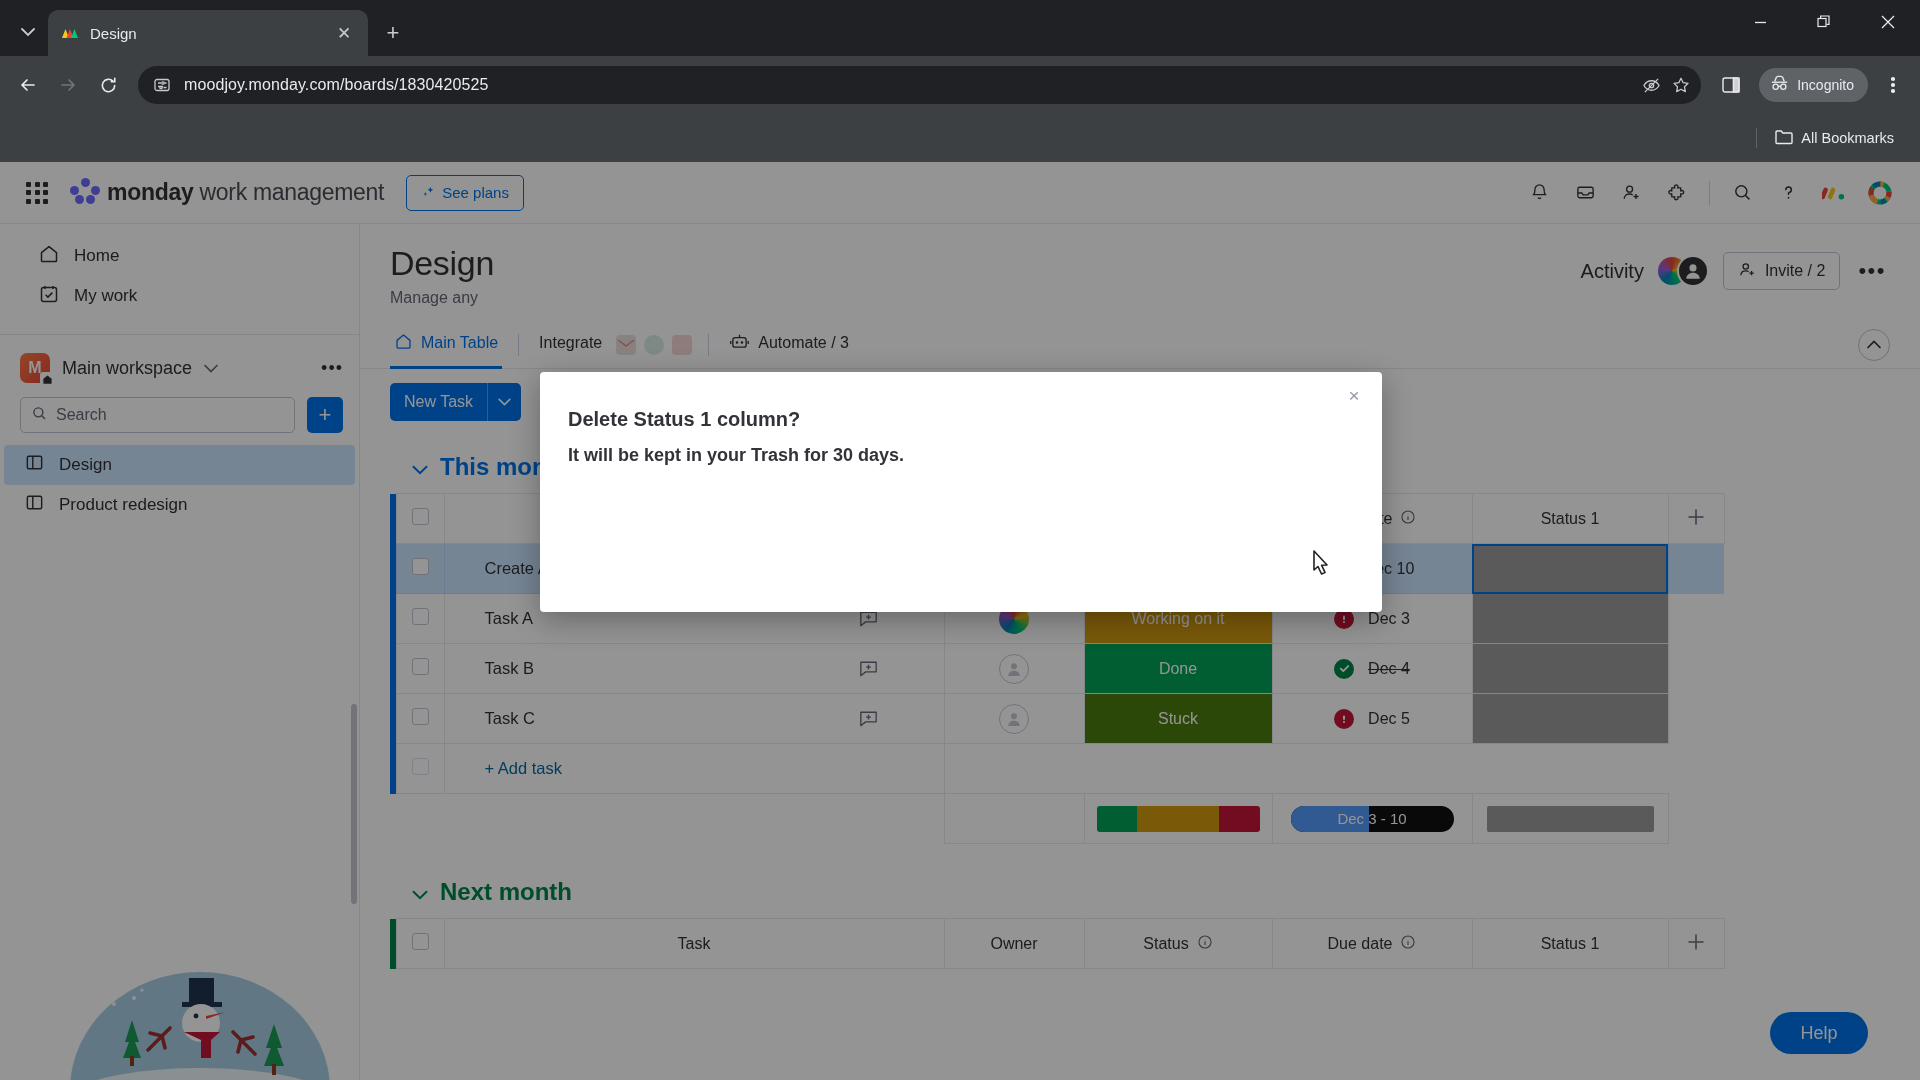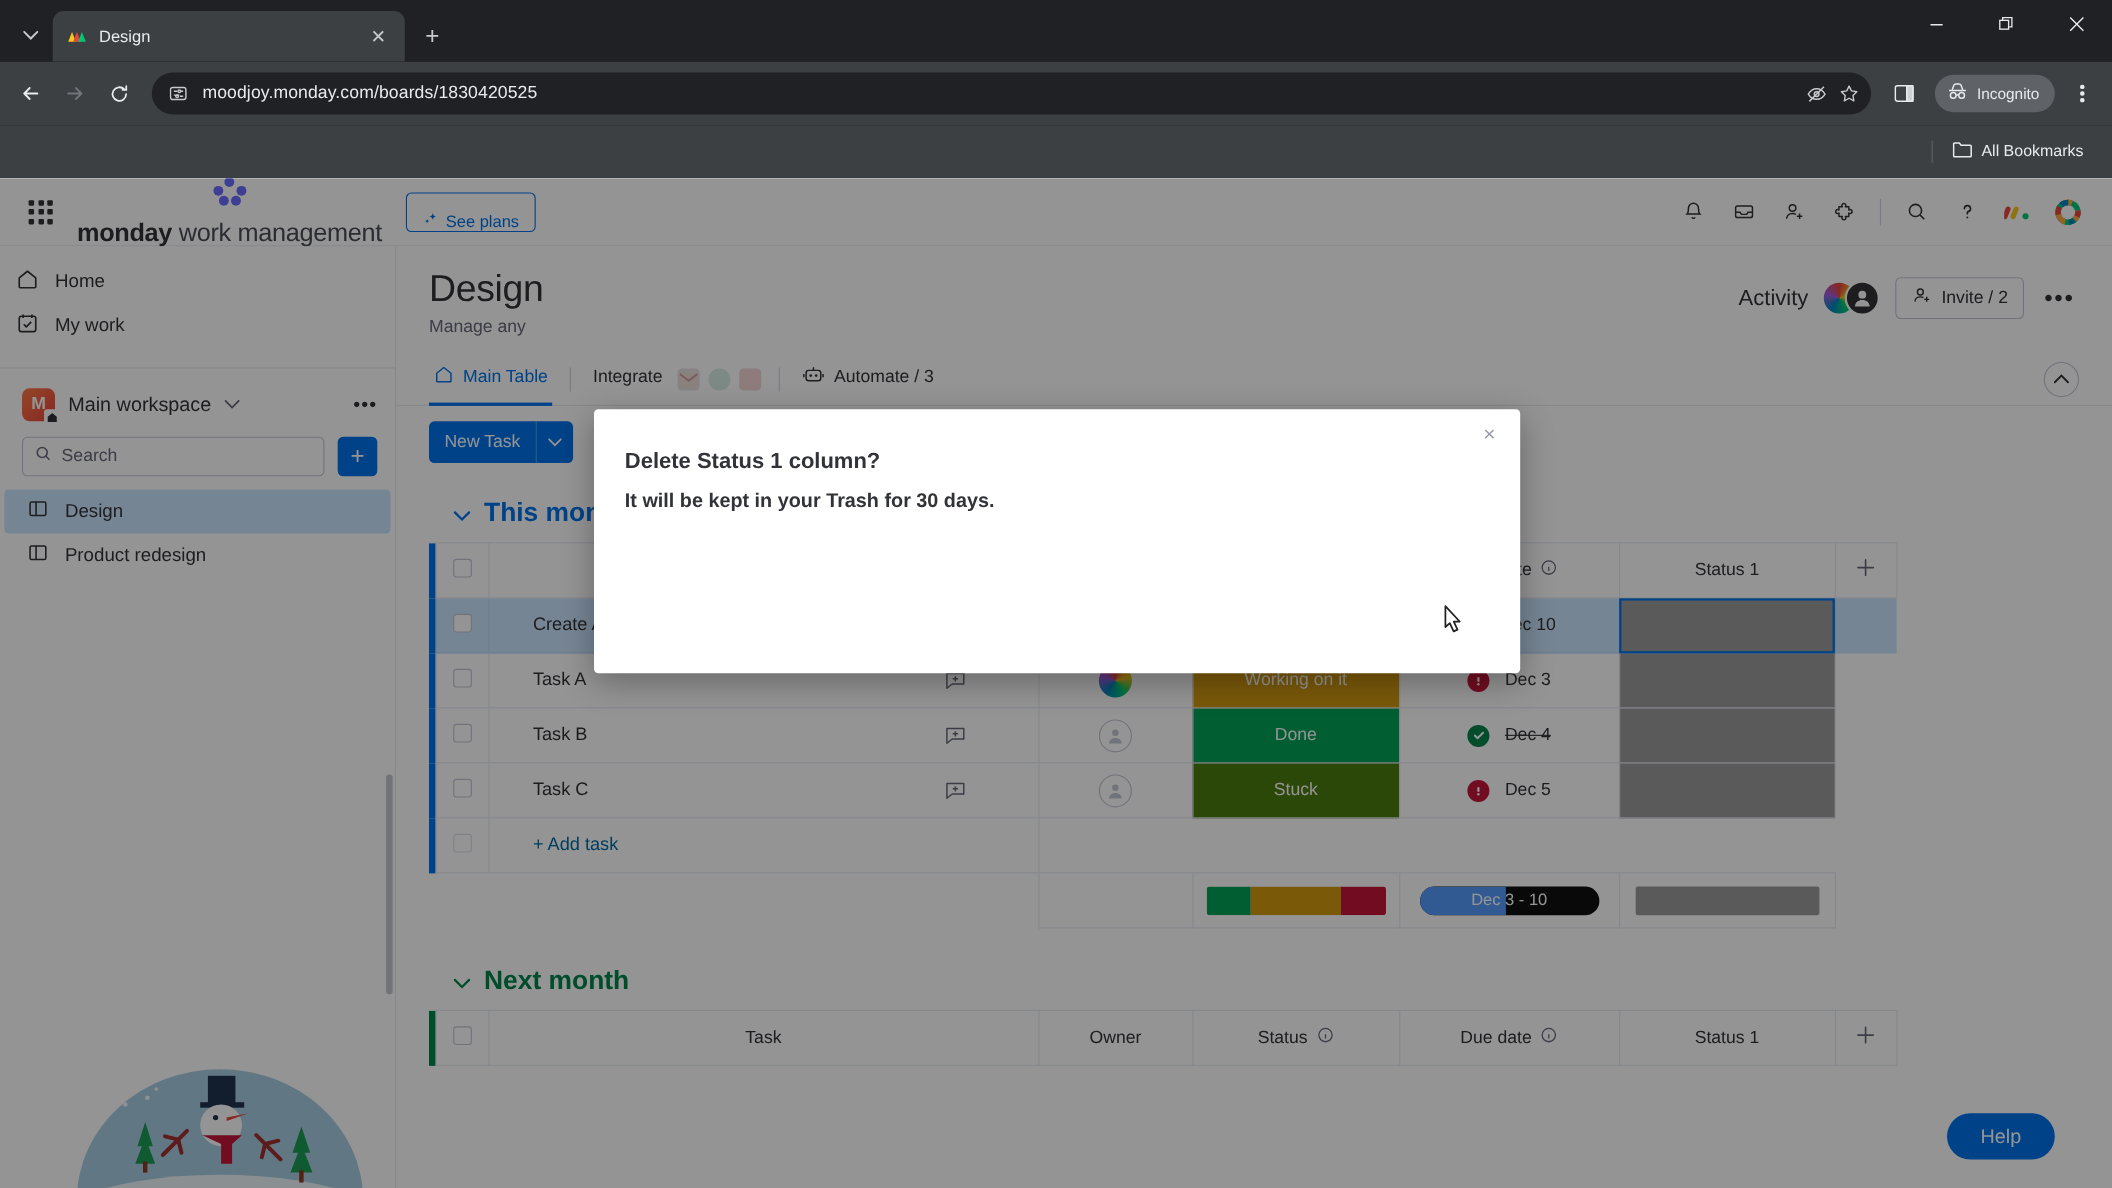--- a/index.html
+++ b/index.html
@@ -110,47 +110,47 @@
     display: flex; align-items: center; padding: 0 20px; gap: 0;
     background: #fff;
   }
   .apps-grid {
     width: 34px; height: 34px; display: grid;
     grid-template-columns: repeat(3, 5px); grid-template-rows: repeat(3, 5px);
     gap: 3.5px; align-content: center; justify-content: center;
     cursor: pointer; border-radius: 6px; margin-right: 16px;
   }
   .apps-grid span { width: 5px; height: 5px; background: #323338; border-radius: 1px; }
-  .md-logo-wrap { display: flex; align-items: center; gap: 7px; cursor: pointer; flex-direction: column; }
+  .md-logo-wrap { display: flex; align-items: center; gap: 7px; cursor: pointer; }
   .md-dots { width: 30px; height: 30px; position: relative; }
   .md-dots i { position: absolute; width: 9px; height: 9px; border-radius: 50%; background: #6c6cff; }
   .md-brand { font-size: 23px; color: #323338; letter-spacing: -.3px; }
   .md-brand b { font-weight: 700; }
   .md-brand span { font-weight: 400; color: #4b4d57; }
   .see-plans {
     margin-left: 22px; height: 36px; border: 1px solid #0073ea; border-radius: 5px;
-    display: flex; align-items: flex-end; gap: 6px; padding: 0 14px;
+    display: flex; align-items: center; gap: 6px; padding: 0 14px;
     color: #0073ea; font-size: 15px; cursor: pointer; background: #fff;
   }
   .md-header-right { margin-left: auto; display: flex; align-items: center; gap: 6px; }
   .hdr-icon {
     width: 40px; height: 40px; border-radius: 6px; display: flex;
     align-items: center; justify-content: center; color: #323338; cursor: pointer;
   }
   .hdr-sep { width: 1px; height: 24px; background: #d0d4e4; margin: 0 6px; }
 
   
   .body-split { display: flex; height: 856px; }
 
   
   .sidebar {
     width: 360px; flex: 0 0 360px; background: #fff;
     border-right: 1px solid #e6e9ef; position: relative; overflow: hidden;
   }
-  .side-top { padding: 12px 12px 8px 0; }
+  .side-top { padding: 12px 12px 8px 24px; }
   .side-item {
     height: 40px; display: flex; align-items: center; gap: 14px;
     padding: 0 14px; border-radius: 6px; color: #323338; font-size: 17px;
     cursor: pointer;
   }
   .side-divider { height: 1px; background: #e6e9ef; margin: 10px 0 0 0; }
 
   .ws-row {
     display: flex; align-items: center; gap: 12px;
     padding: 18px 16px 10px 20px;

